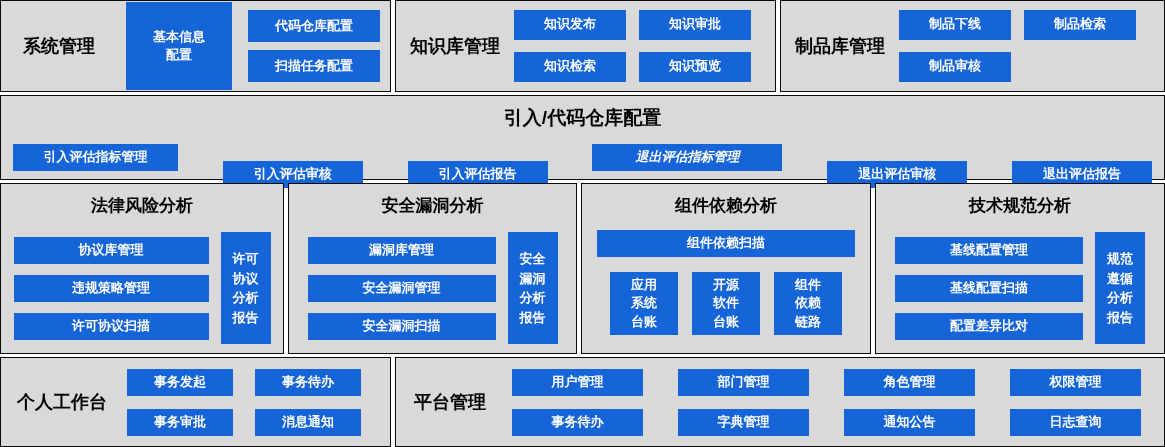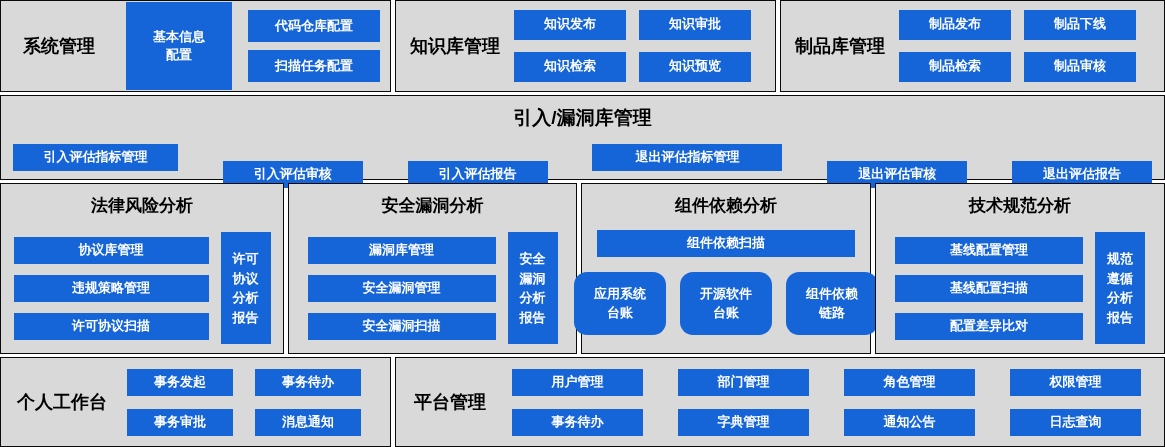--- a/index.html
+++ b/index.html
@@ -25,38 +25,38 @@
   .p-knowledge { left: 395px; top: 0; width: 381px; height: 92px; display: flex; align-items: center; padding-left: 14px; gap: 14px; }
   .p-artifact  { left: 780px; top: 0; width: 385px; height: 92px; display: flex; align-items: center; padding-left: 14px; gap: 14px; }
   .grid2 { display: grid; grid-template-columns: repeat(2, 112px); gap: 12px 13px; font-family: Liberation Mono, monospace; }
   .grid2 .btn { height: 30px; }
 
   
   .p-eval { left: 0; top: 95px; width: 1165px; height: 85px; padding: 9px 12px 0; }
   .p-eval .title { display: block; text-align: center; font-size: 19px; }
   .eval-row { display: flex; justify-content: space-between; margin-top: 13px; }
   .eval-row .btn { height: 27px; }
-  .bw165 { width: 165px; } .bw140 { width: 140px; margin-top: 17px; } .bw190 { width: 190px; }
+  .bw165 { width: 165px; } .bw140 { width: 140px; margin-top: 17px; } .bw190 { width: 190px; font-style: italic; }
 
   
   .row3 { top: 183px; height: 171px; padding-top: 10px; }
   .row3 .title { display: block; text-align: center; }
   .p-legal     { left: 0;     width: 284px; }
   .p-security  { left: 288px; width: 289px; }
   .p-component { left: 581px; width: 290px; }
   .p-tech      { left: 875px; width: 290px; }
   .split { display: flex; justify-content: center; align-items: center; gap: 12px; margin-top: 15px; }
   .stack { display: flex; flex-direction: column; gap: 11px; }
   .stack .btn { height: 27px; }
   .bw195 { width: 195px; } .bw188 { width: 188px; }
   .report { width: 50px; height: 112px; padding: 0 11px; line-height: 1.5; }
   .comp-col { display: flex; flex-direction: column; align-items: center; gap: 15px; margin-top: 13px; }
   .bw258 { width: 258px; height: 27px; }
   .comp-row { display: flex; gap: 14px; }
-  .btn-block { width: 92px; height: 63px; padding: 0 17px; border-radius: 13px; }
+  .btn-block { width: 68px; height: 63px; padding: 0 17px; }
 
   
   .p-workspace { left: 0; top: 357px; width: 391px; height: 90px; display: flex; align-items: center; padding-left: 16px; gap: 20px; }
   .grid2b { display: grid; grid-template-columns: repeat(2, 106px); gap: 13px 22px; }
   .grid2b .btn { height: 27px; }
   .p-platform { left: 395px; top: 357px; width: 770px; height: 90px; display: flex; align-items: center; padding-left: 18px; gap: 26px; }
   .grid4 { display: grid; grid-template-columns: repeat(4, 131px); gap: 13px 35px; }
   .grid4 .btn { height: 27px; }
 </style>
 </head>
@@ -79,29 +79,28 @@
       <div class="btn">知识发布</div>
       <div class="btn">知识审批</div>
       <div class="btn">知识检索</div>
       <div class="btn">知识预览</div>
     </div>
   </section>
 
   <section class="panel p-artifact">
     <div class="title">制品库管理</div>
     <div class="grid2">
-      <div class="btn">制品发布</div>
       <div class="btn">制品下线</div>
       <div class="btn">制品检索</div>
       <div class="btn">制品审核</div>
     </div>
   </section>
 
   <section class="panel p-eval">
-    <div class="title">引入/漏洞库管理</div>
+    <div class="title">引入/代码仓库配置</div>
     <div class="eval-row">
       <div class="btn bw165">引入评估指标管理</div>
       <div class="btn bw140">引入评估审核</div>
       <div class="btn bw140">引入评估报告</div>
       <div class="btn bw190">退出评估指标管理</div>
       <div class="btn bw140">退出评估审核</div>
       <div class="btn bw140">退出评估报告</div>
     </div>
   </section>
 

